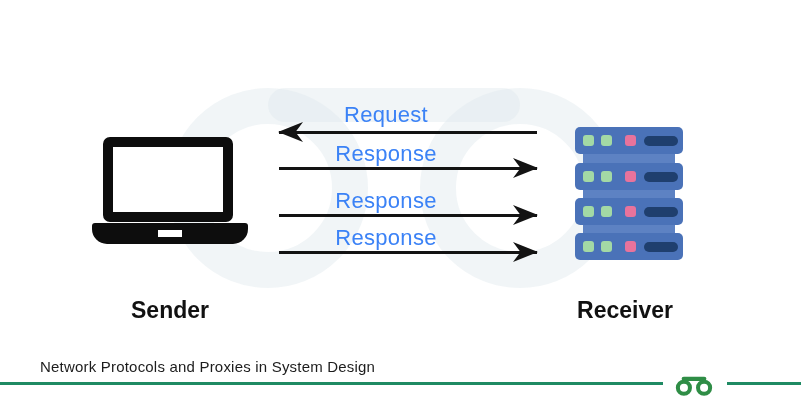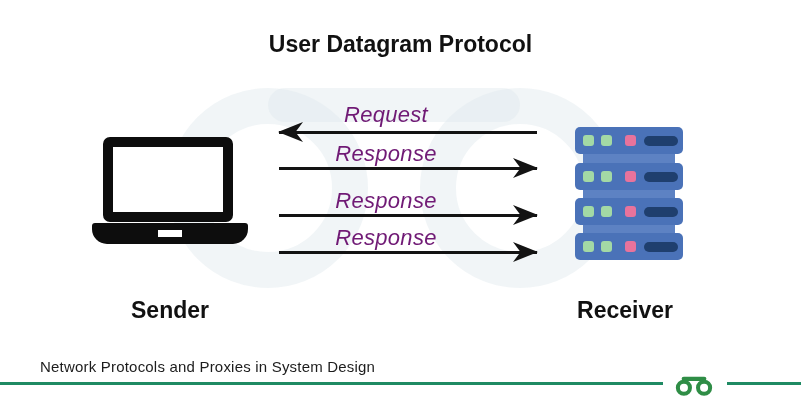--- a/index.html
+++ b/index.html
@@ -31,21 +31,21 @@
     display:flex;align-items:center;}
   .u1{top:0;} .u2{top:36px;} .u3{top:71px;} .u4{top:106px;}
   .led{width:11px;height:11px;border-radius:3px;flex:0 0 auto;}
   .led.l1{margin-left:8px;} .led.l2{margin-left:7px;} .led.l3{margin-left:13px;}
   .server-bar{width:34px;height:10px;border-radius:5px;margin-left:8px;flex:0 0 auto;}
 
   
   .msg{position:absolute;left:279px;width:258px;height:36px;}
   .m1{top:102px;} .m2{top:141px;} .m3{top:188px;} .m4{top:225px;}
   .msg-label{position:absolute;top:0;left:-22px;width:100%;text-align:center;
-    font-size:22px;color:#701a75;letter-spacing:0.3px;font-style:italic;}
+    font-size:22px;color:#3b82f6;letter-spacing:0.3px;}
   .msg-line{position:absolute;top:26px;left:0;right:0;height:3px;background:#131313;}
   .m1 .msg-line{top:29px;}
   .head{position:absolute;width:25px;height:20px;background:#131313;top:-9px;}
   .head-right{right:-1px;clip-path:polygon(0 0, 100% 50%, 0 100%, 30% 50%);}
   .head-left{left:-1px;clip-path:polygon(100% 0, 0 50%, 100% 100%, 70% 50%);}
 
   .node-label{position:absolute;top:297px;font-size:23px;font-weight:700;color:#111;text-align:center;}
   .sender-label{left:92px;width:156px;}
   .receiver-label{left:545px;width:160px;}
 
@@ -58,21 +58,20 @@
 </style>
 </head>
 <body>
 
 <div class="canvas">
 
   <div class="wm-ring r1"></div>
   <div class="wm-ring r2"></div>
   <div class="wm-bar"></div>
 
-  <div class="title">User Datagram Protocol</div>
 
   <div class="laptop">
     <div class="laptop-screen"></div>
     <div class="laptop-base">
       <div class="laptop-notch"></div>
     </div>
   </div>
 
   <div class="server">
     <div class="server-spine" style="background: rgb(93, 130, 195);"></div>

